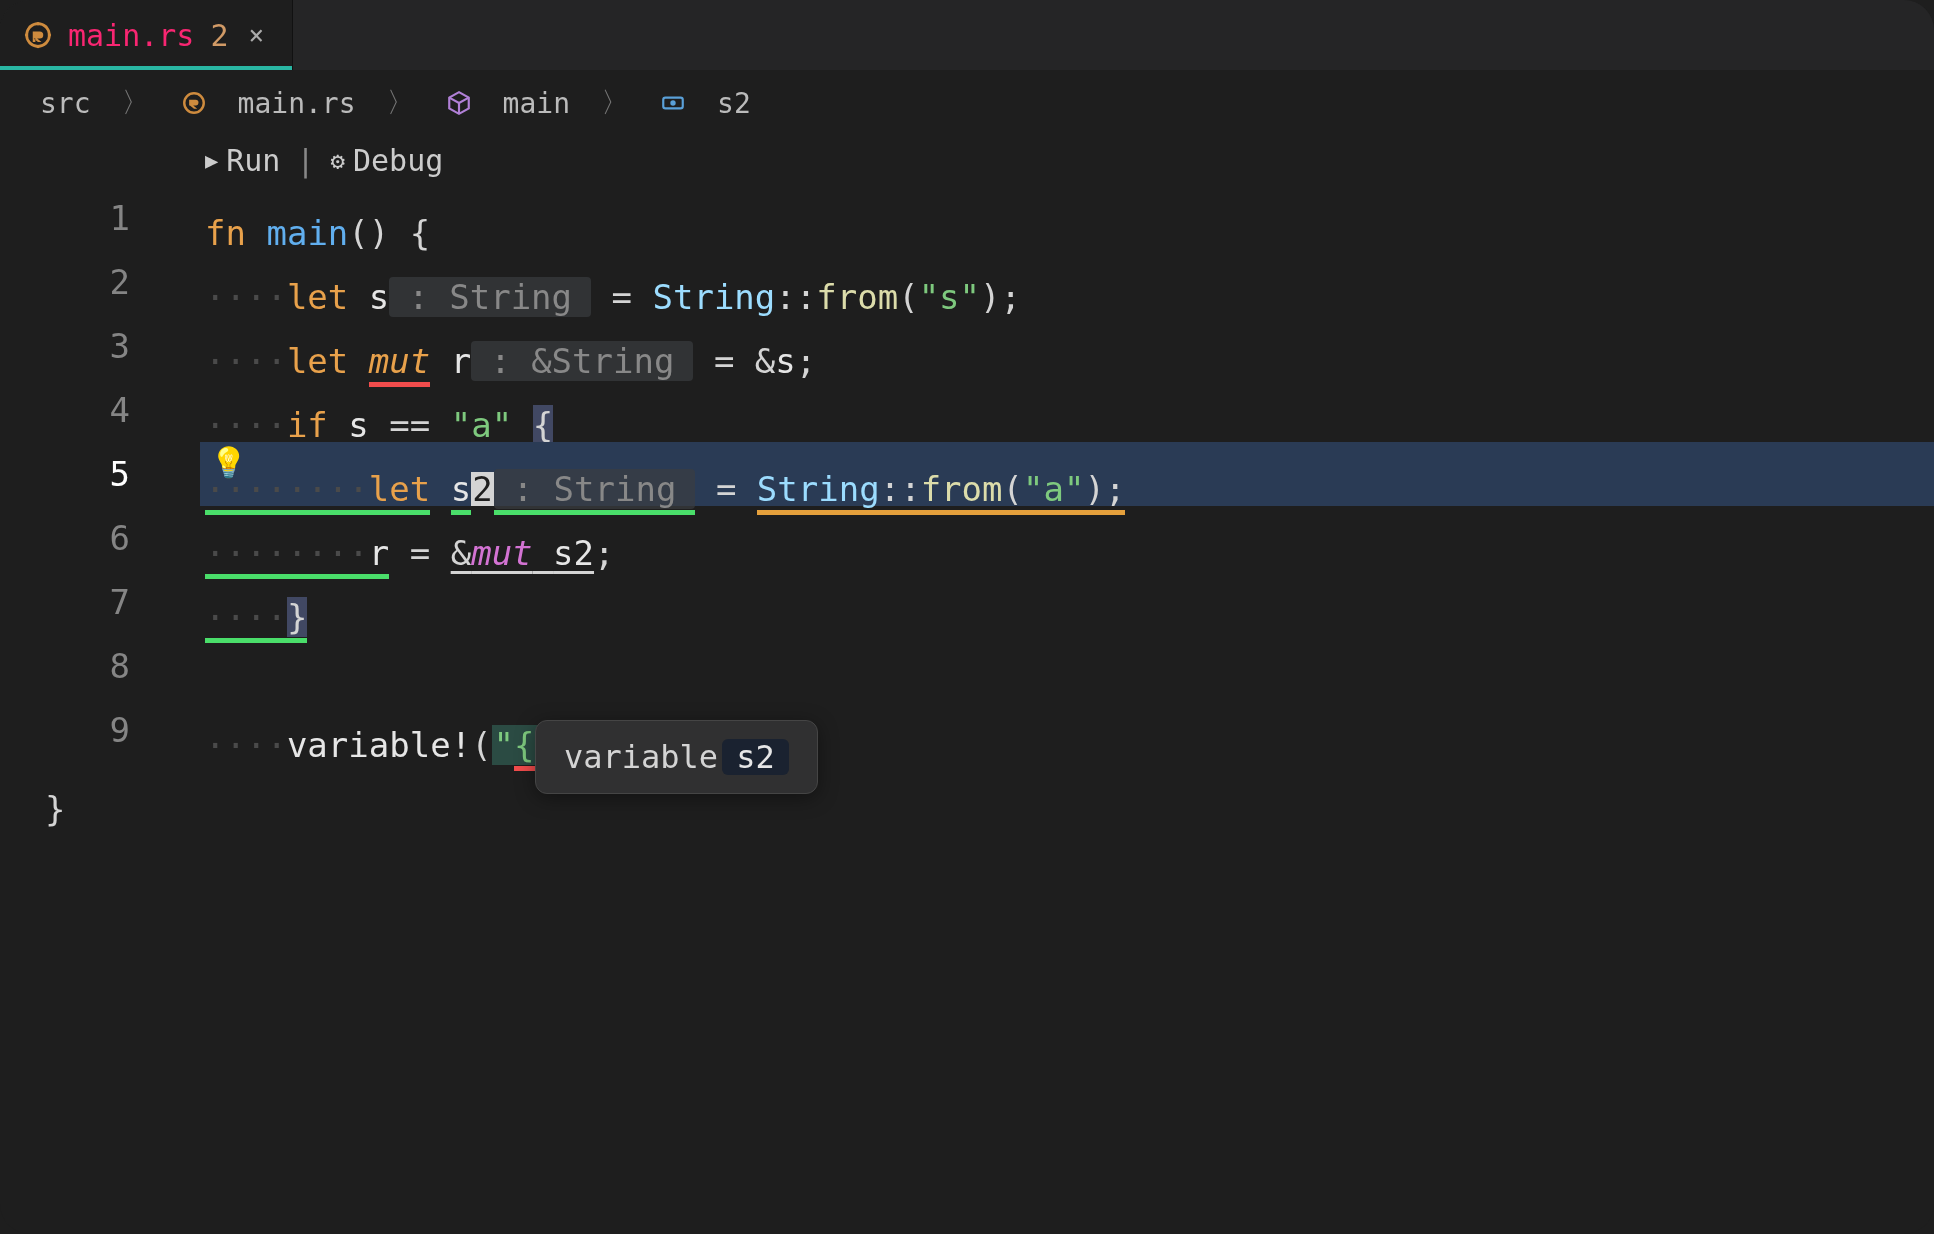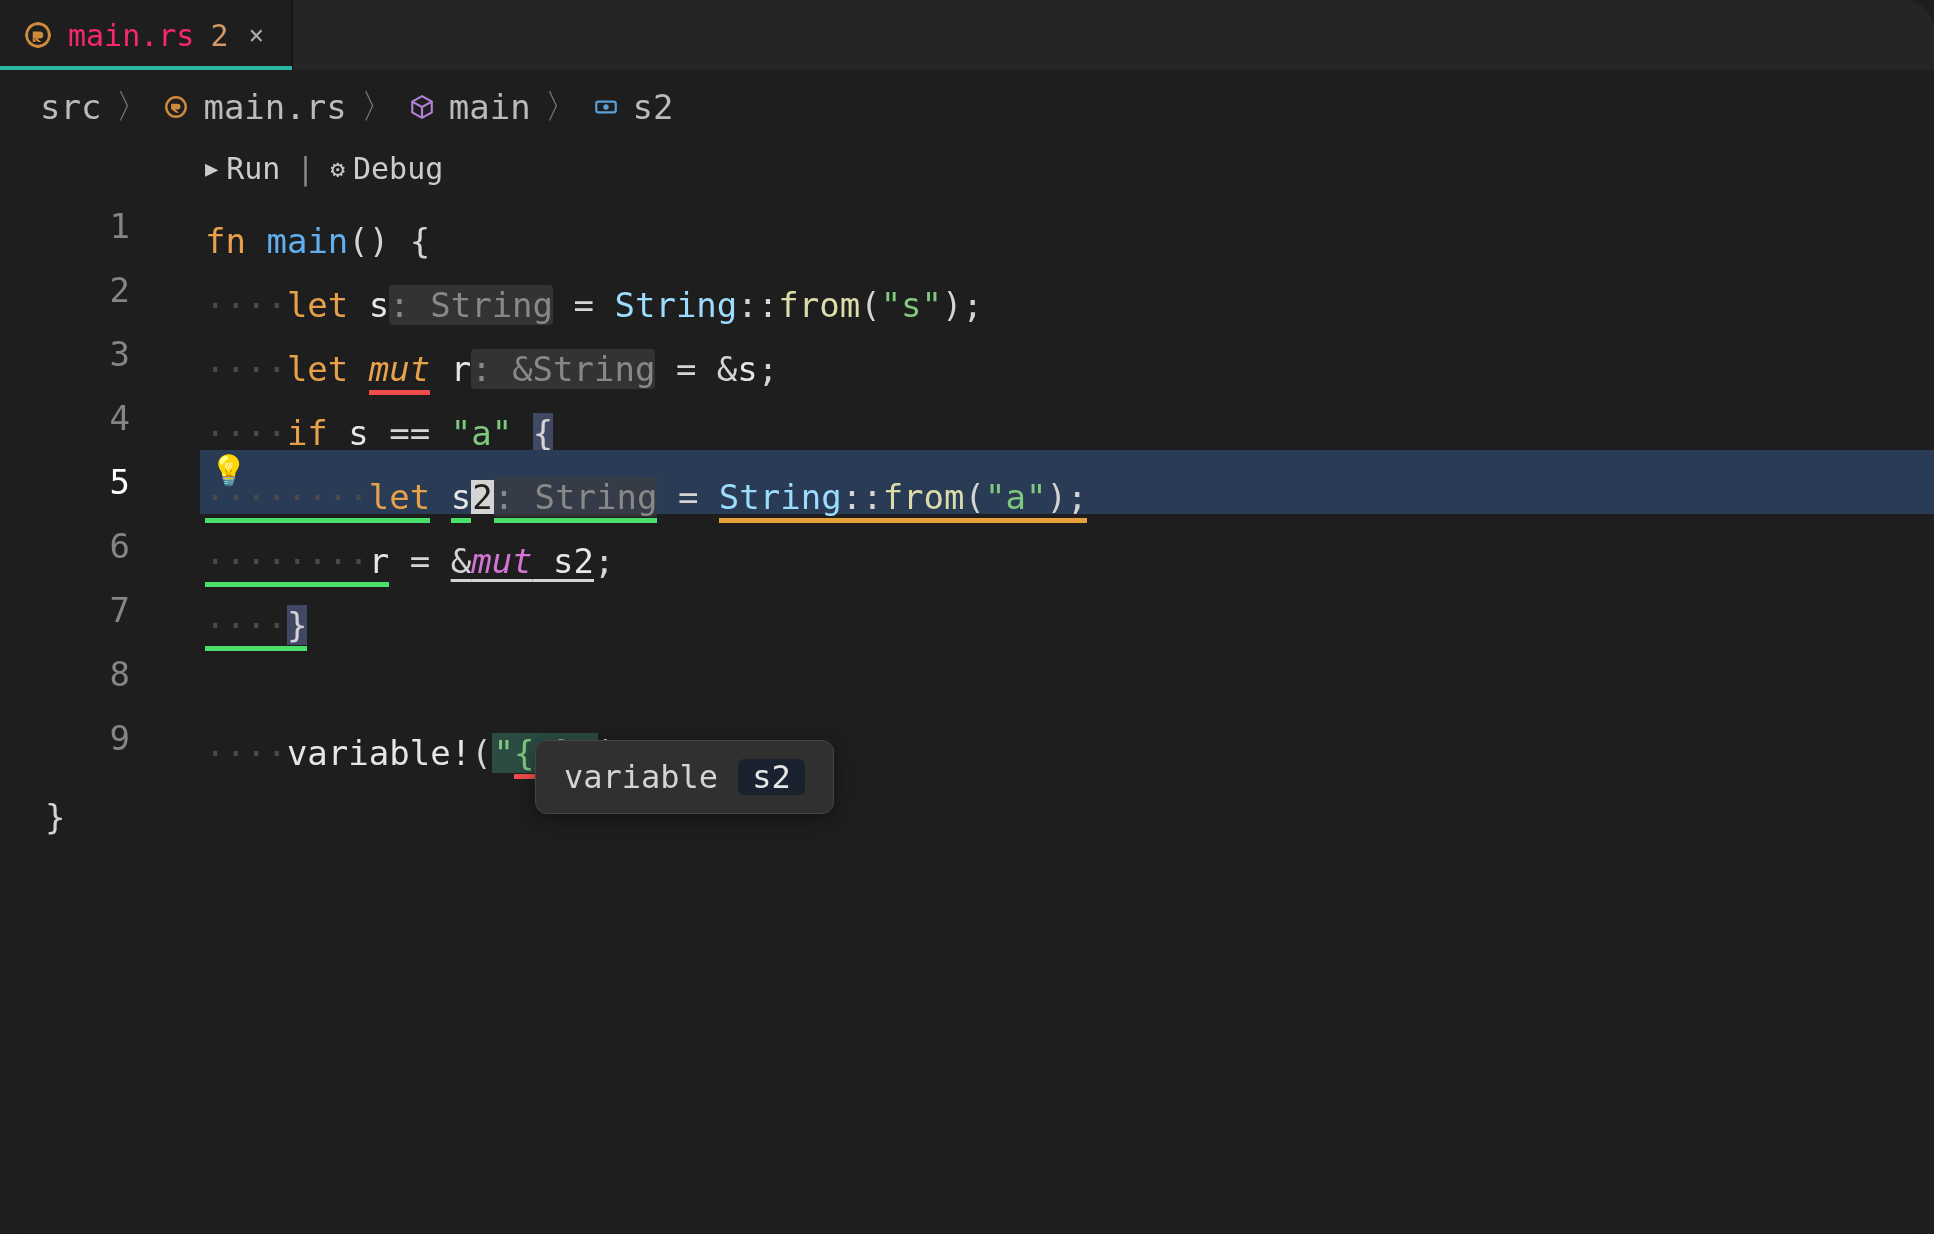--- a/index.html
+++ b/index.html
@@ -70,23 +70,23 @@
   }
   .tab-icon { width:28px; height:28px; display:flex; }
   .tab-label { color: var(--pink); font-weight:400; }
   .tab-badge { color: var(--badge-orange); font-weight:400; }
   .tab-close { color:#aaa; font-size:26px; padding:0 4px; cursor:pointer; }
 
   
   .breadcrumb {
     display:flex;
     align-items:center;
-    gap:14px;
+    gap:31px;
     padding:14px 28px 14px 40px;
-    font-size:34px;
+    font-size:28px;
     color:#bbb;
   }
   .crumb { color:#bbb; }
   .crumb-sep { color:#777; }
   .bc-icon { width:26px; height:26px; display:inline-flex; }
 
   
   .codearea {
     position:relative;
     font-size:34px;
@@ -145,21 +145,21 @@
   .fn-name { color:#61afef; }
   .ident { color:#e6e6e6; }
   .punct { color:#d4d4d4; }
   .op { color:#d4d4d4; }
   .str { color:#7ec97e; }
   .ns { color:#9cdcfe; }
   .call { color:#dcdcaa; }
   .inlay {
     background: var(--hint-bg);
     color:#888;
-    padding:0 0;
+    padding:0 19px;
     border-radius:4px;
   }
   .match-hl {
     background:#414863;
   }
   .bulb {
     position:absolute;
     left:210px;
     top:6px;
     color:#ffc83d;
@@ -185,30 +185,30 @@
     text-decoration-color:#f14c4c;
     text-decoration-thickness:3px;
     text-underline-offset:6px;
     text-decoration:underline;
   }
 
   
   .tooltip {
     position:absolute;
     left:535px;
-    top:596px;
+    top:584px;
     background:#303031;
     border:1px solid #454545;
     border-radius:12px;
     padding:18px 28px;
     font-size:32px;
     color:#d4d4d4;
     display:flex;
     align-items:center;
-    gap:20px;
+    gap:4px;
     box-shadow:0 4px 20px rgba(0,0,0,0.4);
     z-index:10;
   }
   .tooltip .code-chip {
     background: var(--boxed-bg);
     padding:2px 14px;
     border-radius:6px;
     font-family:inherit;
     color:#e6e6e6;
   }

